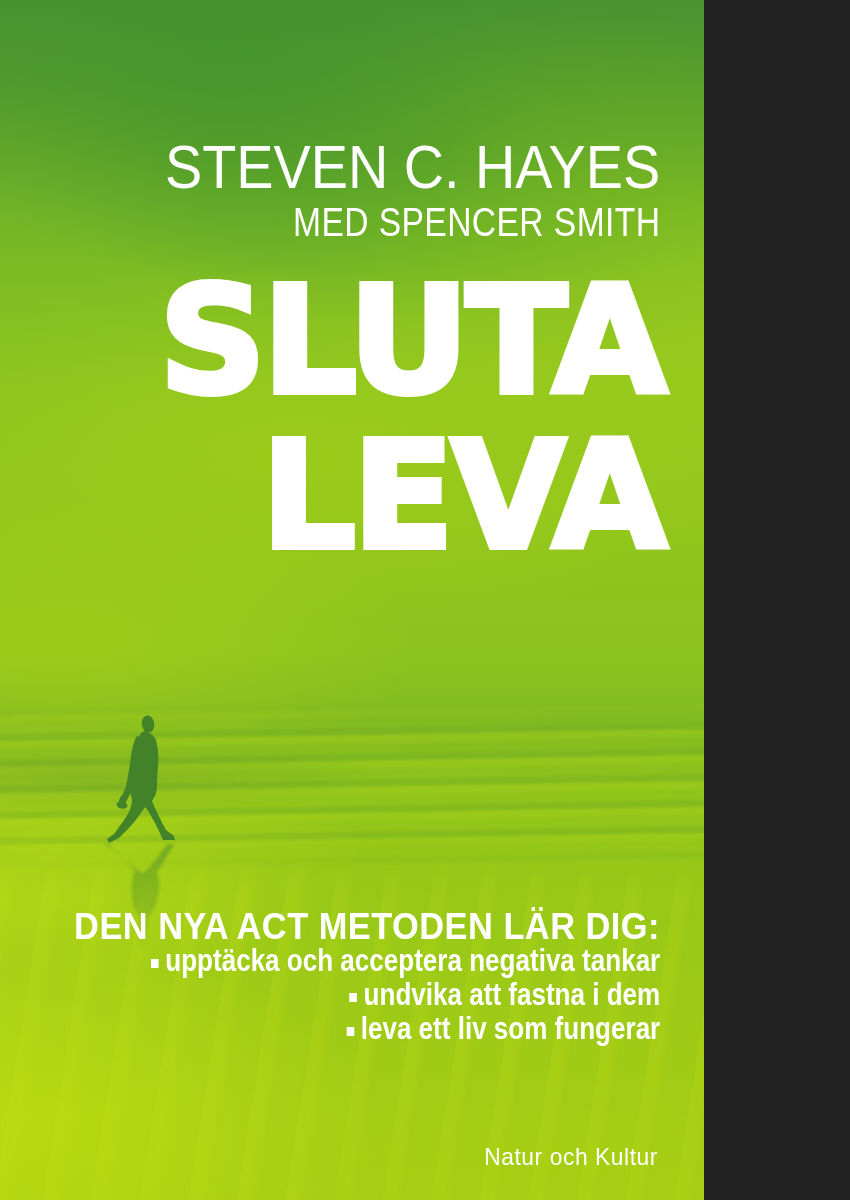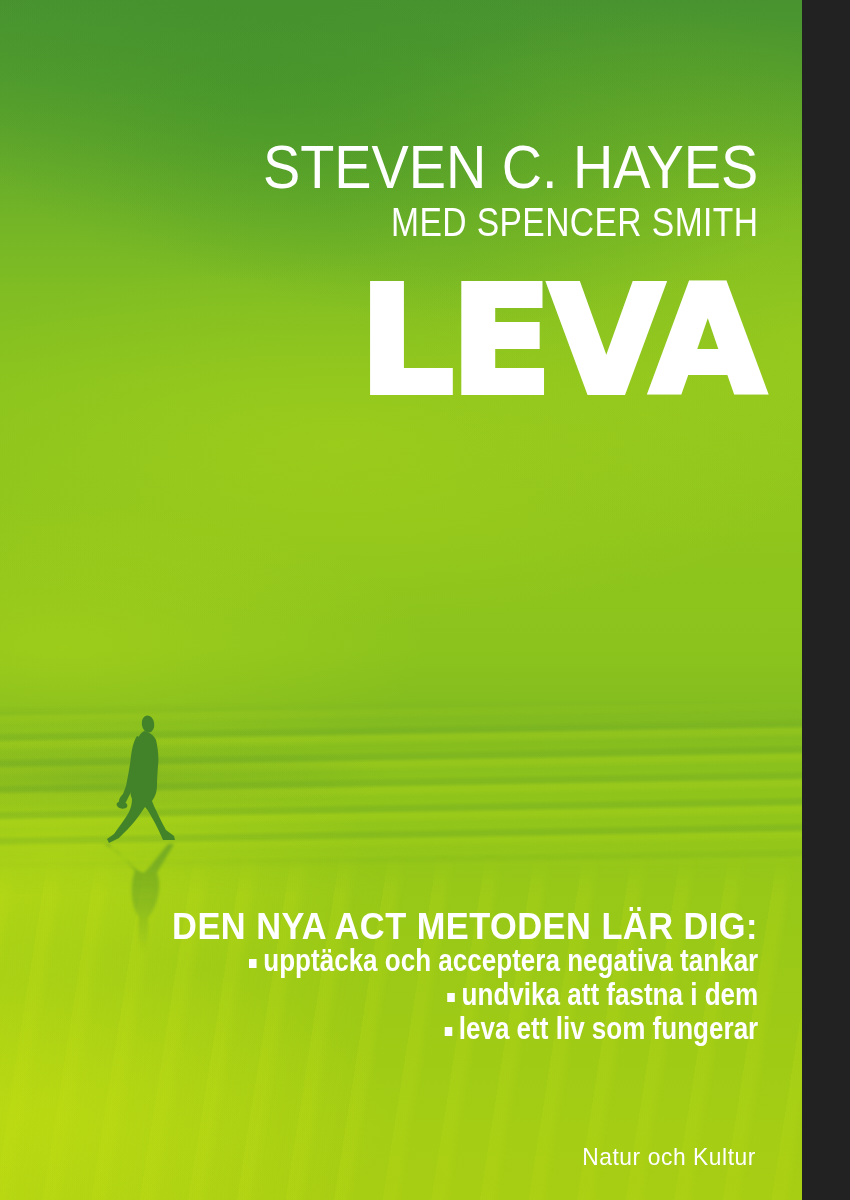--- a/index.html
+++ b/index.html
@@ -1,18 +1,18 @@
 <!DOCTYPE html>
 <html><head>
 <meta charset="utf-8">
 <style>
   html,body{margin:0;padding:0;background:#222;}
   .cover{
     position:relative;
-    width:802px;height:1200px;
+    width:704px;height:1200px;
     overflow:hidden;
     font-family:"Liberation Sans",sans-serif;
     -webkit-font-smoothing:antialiased;
   }
   
   .bg-base{
     position:absolute;inset:0;
     background:linear-gradient(180deg,
       #4e9a31 0%,
       #57a22d 7%,
@@ -187,20 +187,21 @@
         C35 180 36 170 39 163
         C33 156 26 148 20 142
         L8 136 Z"></path>
     </g>
   </svg>
 
   <div class="txt author1">STEVEN C. HAYES</div>
   <div class="txt author2">MED SPENCER SMITH</div>
 
   <h1 class="title-block">
+    <span class="title-line">SLUTA</span>
     <span class="title-line">LEVA</span>
   </h1>
 
   <div class="txt tag-heading">DEN NYA ACT METODEN LÄR DIG:</div>
 
   <div class="bullets">
     <span class="bullet-line"><span class="bullet-sq"></span><span>upptäcka och acceptera negativa tankar</span></span>
     <span class="bullet-line"><span class="bullet-sq"></span><span>undvika att fastna i dem</span></span>
     <span class="bullet-line"><span class="bullet-sq"></span><span>leva ett liv som fungerar</span></span>
   </div>

